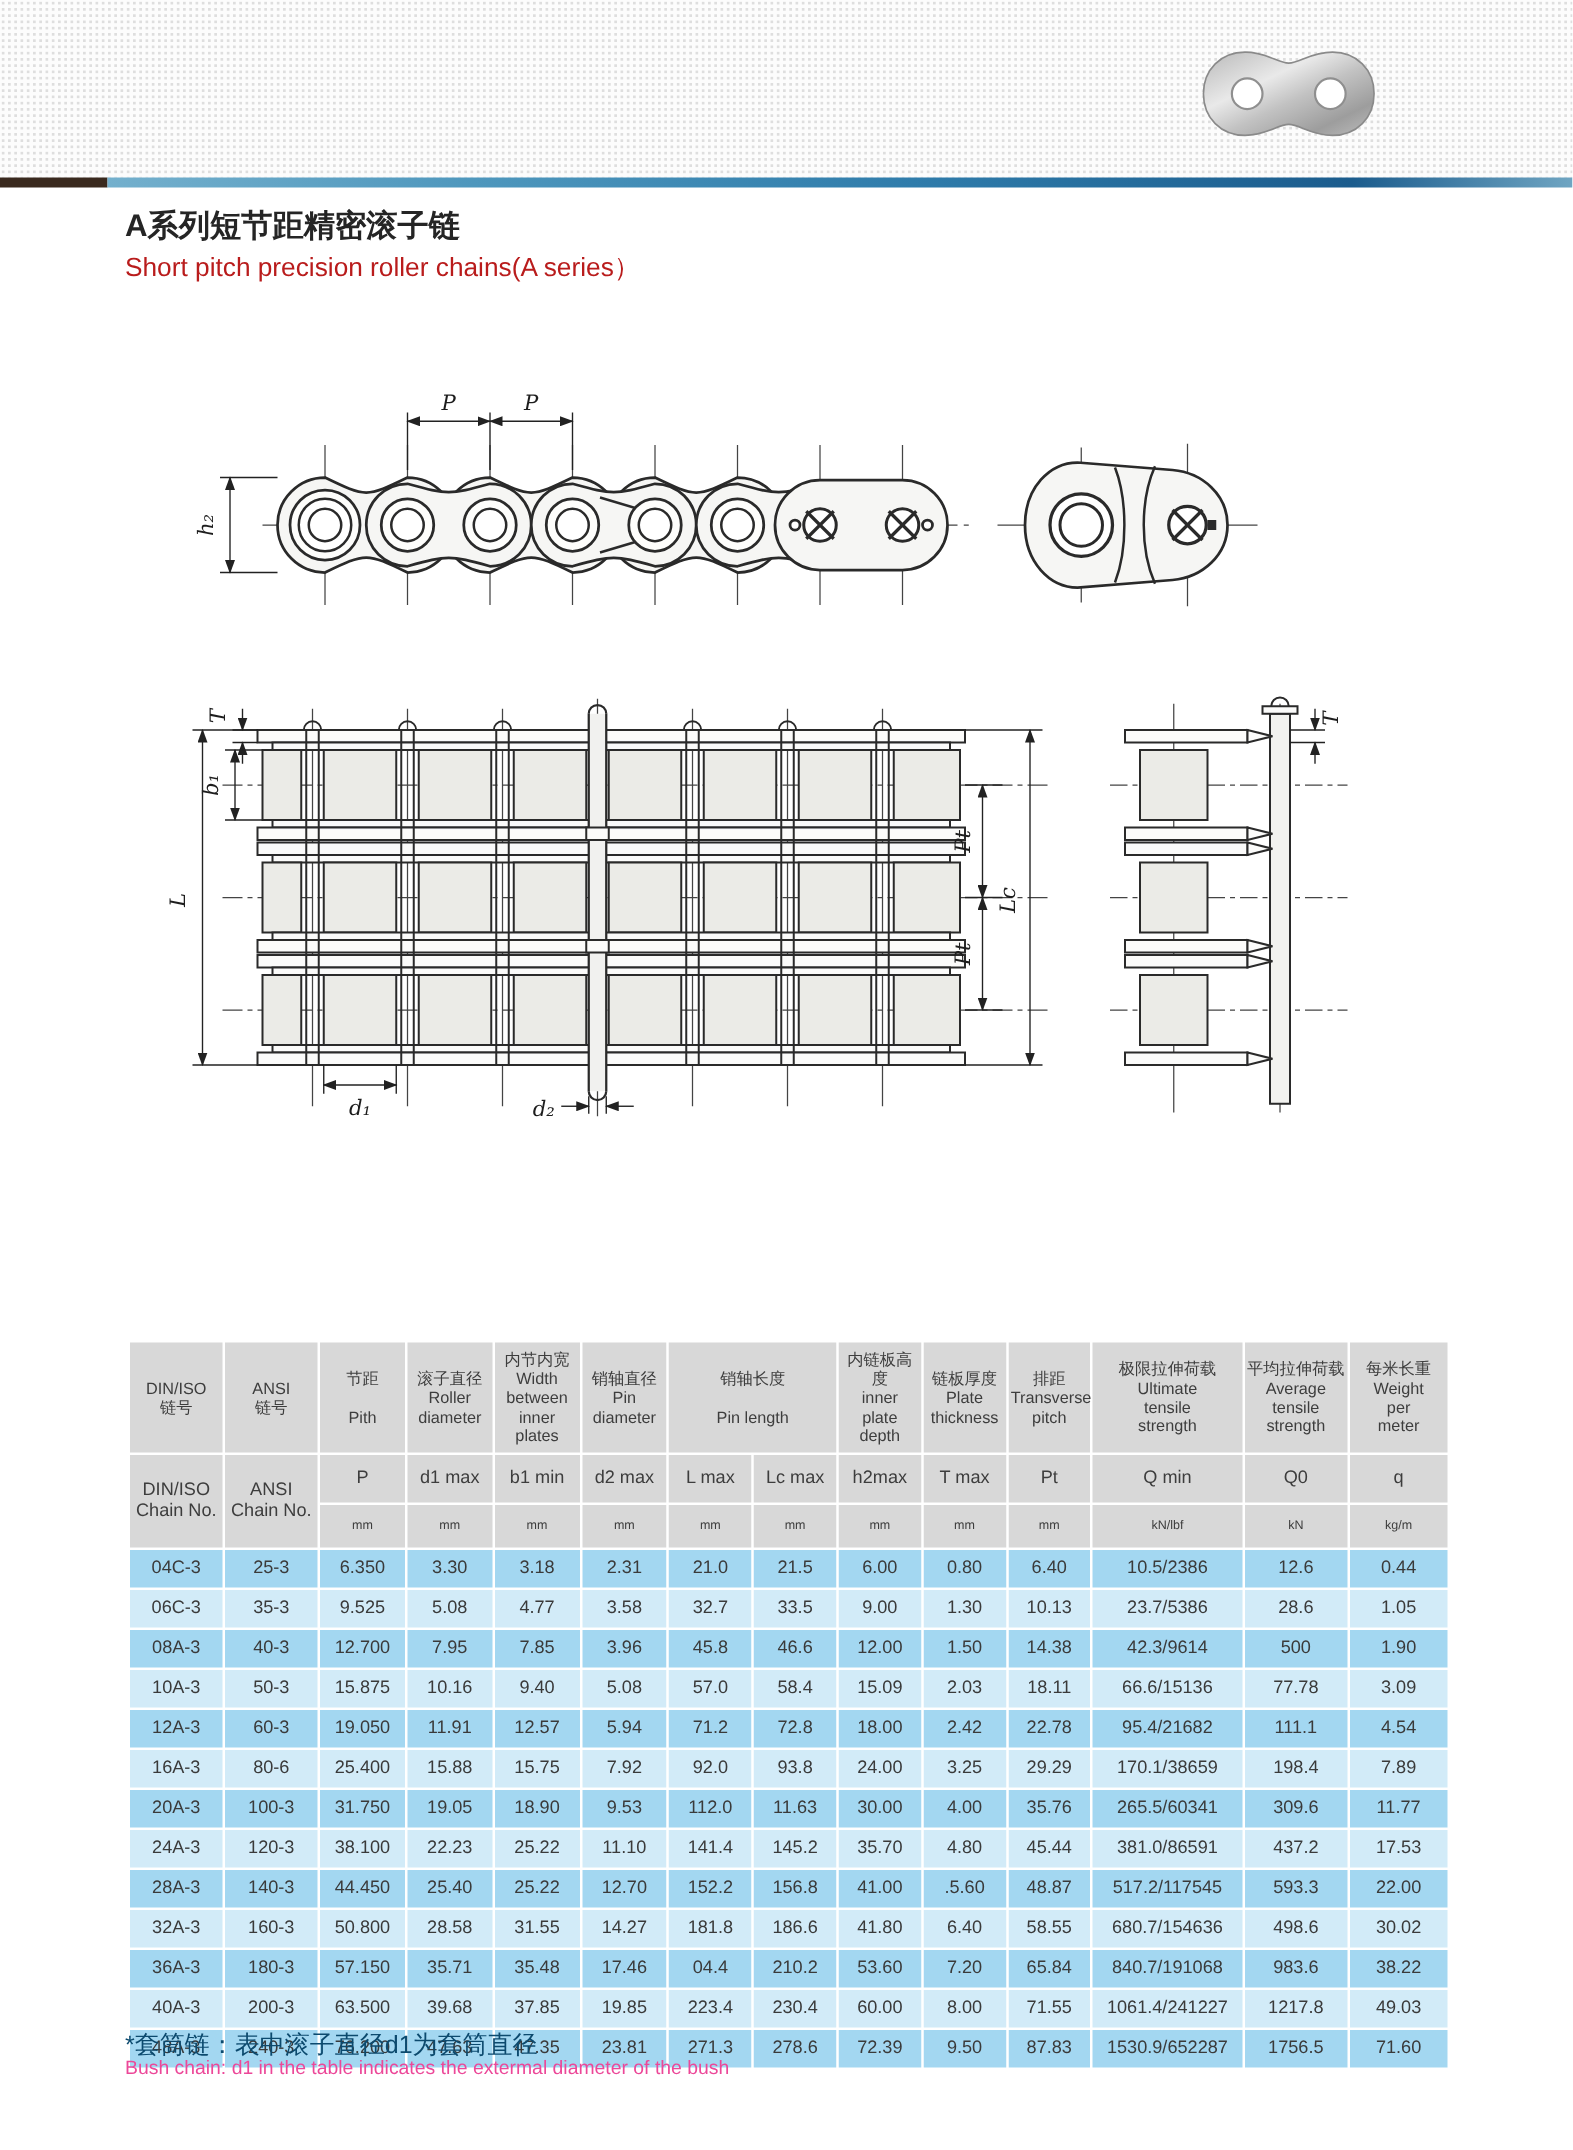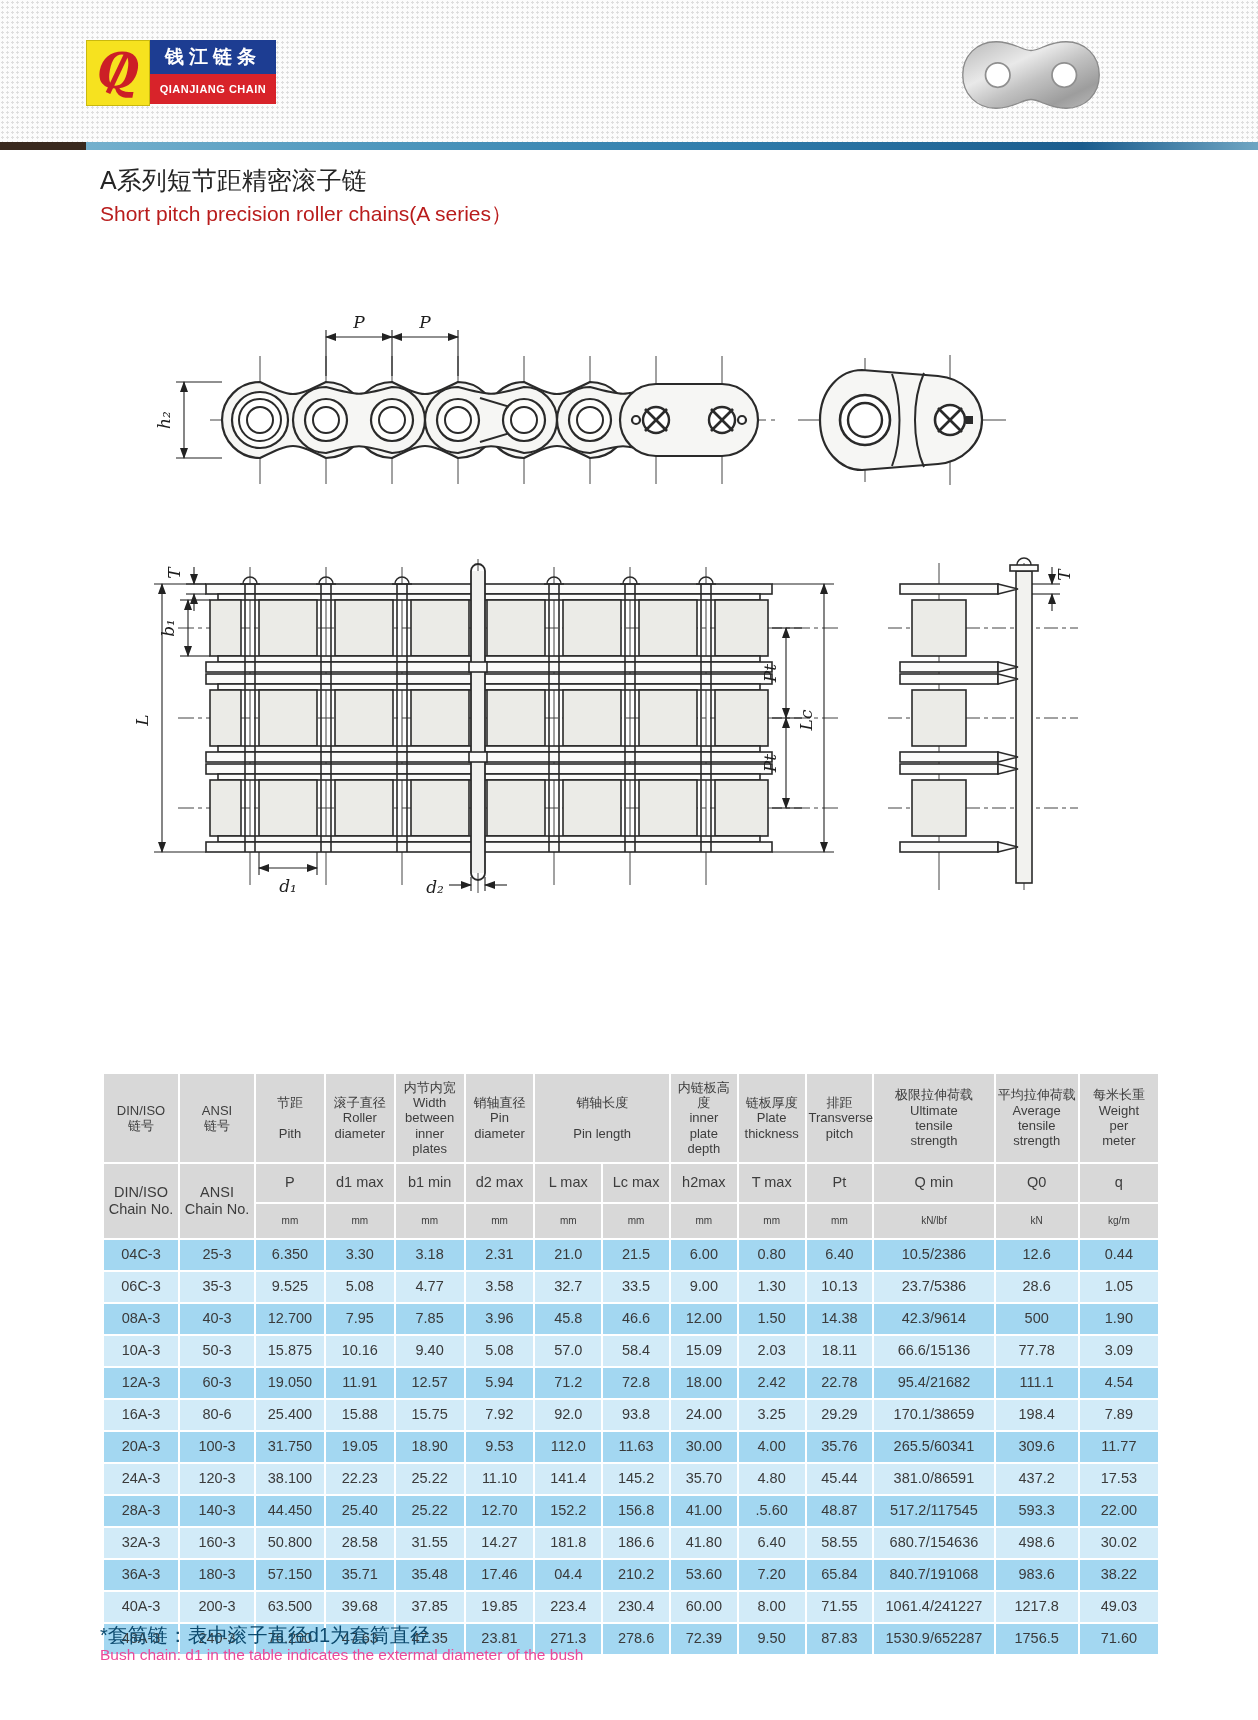--- a/index.html
+++ b/index.html
@@ -21,21 +21,21 @@
     justify-content:center;font-size:11px;font-weight:bold;letter-spacing:0.5px;}
   .chainplate{position:absolute;left:956px;top:40px;}
 
   
   .divider{position:absolute;left:0;top:142px;width:1258px;height:8px;}
   .divider .dk{position:absolute;left:0;top:0;width:86px;height:8px;background:#39291e;}
   .divider .bl{position:absolute;left:86px;top:0;width:1172px;height:8px;
     background:linear-gradient(90deg,#74b0cd 0%,#4e97bd 25%,#2f7cab 55%,#1b5c8d 85%,#6fa5c2 100%);}
 
   
-  .title-cn{position:absolute;left:100px;top:164px;font-size:25px;font-weight:normal;color:#252525;}
+  .title-cn{position:absolute;left:100px;top:164px;font-size:25px;font-weight:bold;color:#252525;}
   .title-en{position:absolute;left:100px;top:200px;font-size:21px;color:#b91c1c;}
 
   
   .diagram1{position:absolute;left:150px;top:300px;}
   .diagram2{position:absolute;left:130px;top:555px;}
   svg text.dim{font-family:"DejaVu Serif",serif;font-style:italic;font-size:17px;fill:#1d1d1d;}
   svg .ln{stroke:#2a2a2a;fill:none;}
   svg .plate{fill:#f6f6f4;stroke:#2a2a2a;stroke-width:2.2;}
   svg .thin{stroke:#444;stroke-width:1;fill:none;}
   svg .dimln{stroke:#222;stroke-width:1.1;fill:none;}
@@ -57,32 +57,20 @@
   tbody td{font-size:14.5px;color:#3a3a3a;height:28px;}
 
   
   .footnote-cn{position:absolute;left:100px;top:1622px;font-size:20px;color:#0c4a6e;}
   .footnote-en{position:absolute;left:100px;top:1646px;font-size:15.5px;color:#ec4899;}
 </style>
 </head>
 <body>
 
 <div class="header-band">
-  <div class="logo">
-    <div class="logo-yellow">
-      <svg width="62" height="64" viewBox="0 0 62 64">
-        <text x="31" y="47" text-anchor="middle" font-family="DejaVu Serif, serif" font-style="italic" font-weight="bold" font-size="48" fill="#cc1f26">Q</text>
-        <line x1="40" y1="12" x2="21" y2="52" stroke="#cc1f26" stroke-width="5"></line>
-      </svg>
-    </div>
-    <div class="logo-right">
-      <div class="logo-blue">钱江链条</div>
-      <div class="logo-red">QIANJIANG CHAIN</div>
-    </div>
-  </div>
 
   <svg class="chainplate" width="150" height="70" viewBox="0 0 160 80">
     <defs>
       <linearGradient id="metal" x1="0" y1="0" x2="1" y2="1">
         <stop offset="0" stop-color="#b9b9b9"></stop>
           <stop offset="0.35" stop-color="#e9e9e9"></stop>
         <stop offset="0.55" stop-color="#c2c2c2"></stop>
           <stop offset="0.8" stop-color="#9d9d9d"></stop>
         <stop offset="1" stop-color="#bdbdbd"></stop>
       </linearGradient>

